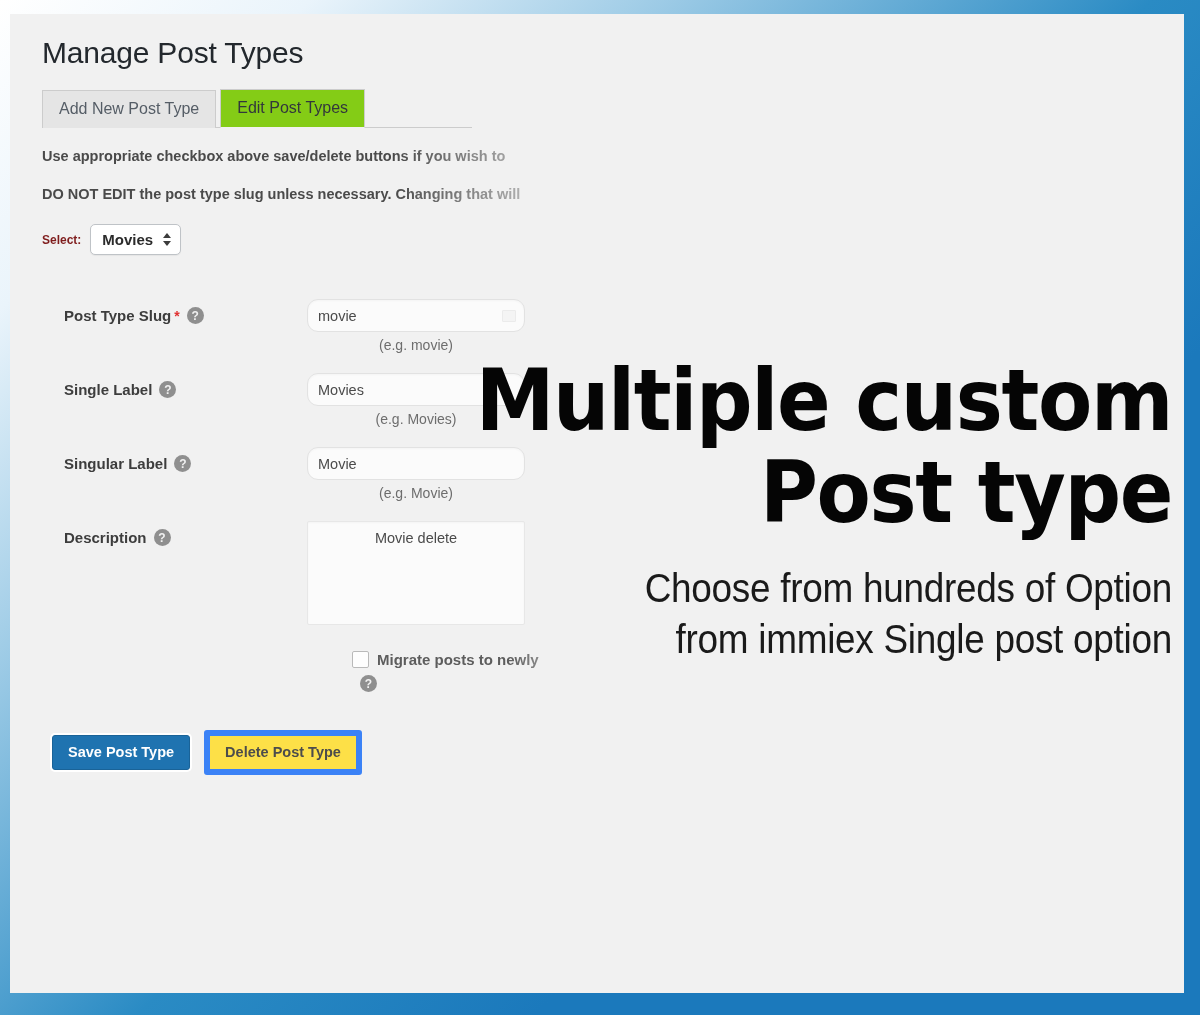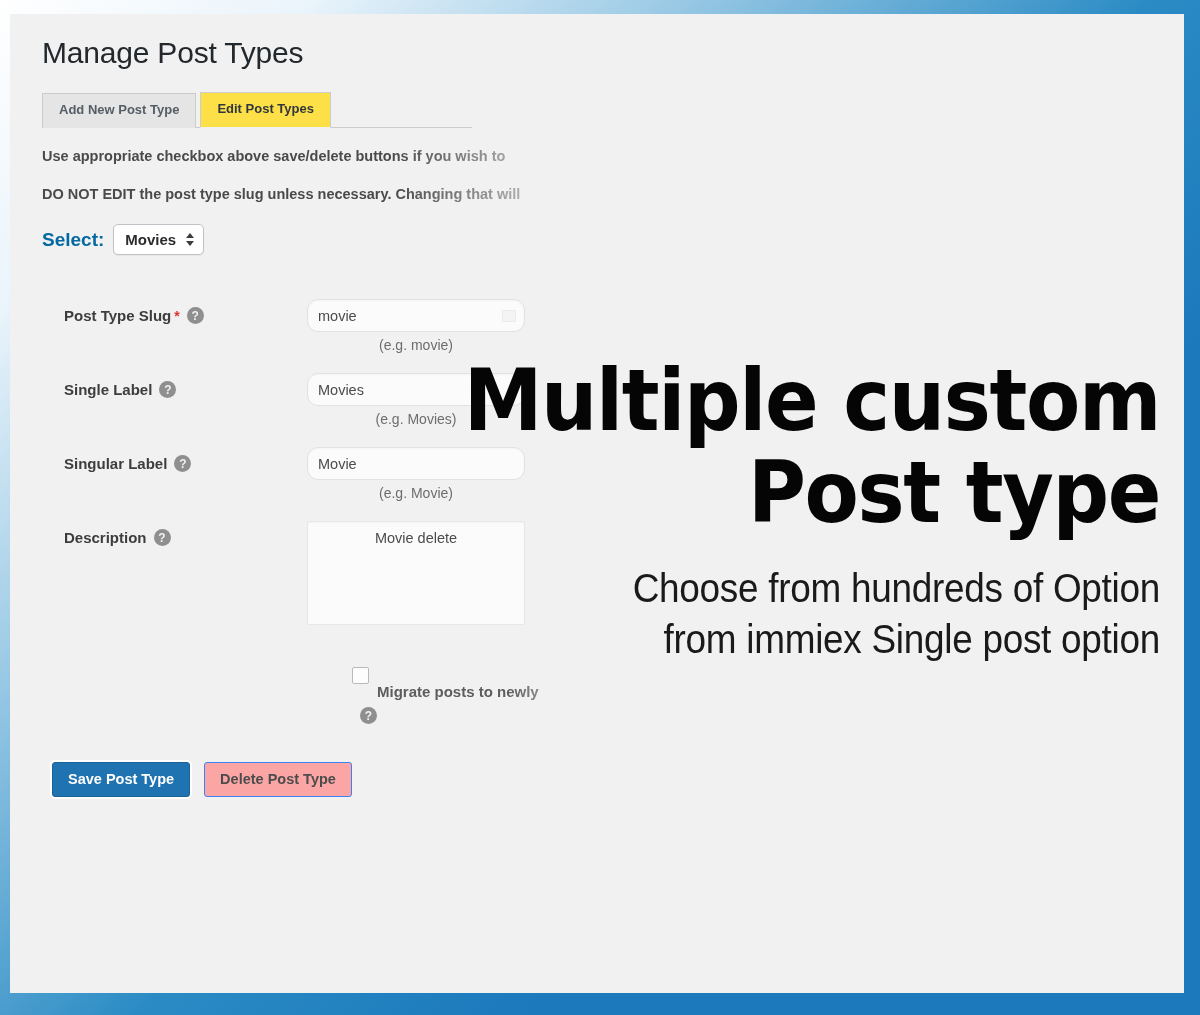--- a/index.html
+++ b/index.html
@@ -55,35 +55,35 @@
   #tab-bar {
     position: relative;
     display: flex;
     align-items: flex-end;
     height: 40px;
     border-bottom: 1px solid #ccc;
     width: 430px;
     margin-left: 0;
   }
   .nav-tab {
-    font-size: 13px;
-    font-weight: 700;
+    font-size: 16px;
+    font-weight: 400;
     color: #555d66;
     background: #e5e5e5;
     border: 1px solid #ccc;
     border-bottom: none;
     padding: 9px 16px 10px 16px;
     line-height: 1.1;
     margin-right: 4px;
     margin-bottom: -1px;
     white-space: nowrap;
     text-align: center;
   }
   .nav-tab.active {
-    background: #fde047;
+    background: #84cc16;
     border-bottom: 1px solid #f1f1f1;
     color: #32373c;
   }
 
   
   .notice-line {
     font-size: 14.5px;
     font-weight: 600;
     color: #4a4a4a;
     line-height: 1.4;
@@ -96,23 +96,23 @@
   }
 
   
   #select-row {
     display: flex;
     align-items: center;
     gap: 9px;
     margin-top: 20px;
   }
   #select-row-label {
-    font-size: 19px;
+    font-size: 12px;
     font-weight: 600;
-    color: #0369a1;
+    color: #7f1d1d;
   }
   #post-type-select {
     display: inline-flex;
     align-items: center;
     gap: 10px;
     background: #fff;
     border: 1px solid #bfc3c7;
     border-radius: 5px;
     padding: 6px 9px 6px 11px;
     font-size: 15px;
@@ -256,21 +256,20 @@
     border-radius: 2px;
     background: #fdfdfd;
     flex: none;
     cursor: pointer;
   }
   #migrate-label {
     font-size: 15px;
     font-weight: 700;
     color: #5d5d5d;
     white-space: nowrap;
-    margin-top: 32px;
   }
   #migrate-help { margin-top: 7px; margin-left: 8px; }
 
   
   #action-buttons {
     display: flex;
     align-items: center;
     gap: 14px;
     margin-top: 38px;
     margin-left: 10px;
@@ -284,29 +283,29 @@
     cursor: pointer;
     white-space: nowrap;
   }
   .btn-primary {
     background: #1f73b0;
     border: 1px solid #1a6398;
     color: #ffffff;
     box-shadow: 0 0 0 2px #ffffff;
   }
   .btn-secondary {
-    background: #fca5a5;
-    border: 1px solid #3b82f6;
+    background: #fde047;
+    border: 6px solid #3b82f6;
     color: #4c4c4c;
   }
 
   
   #marketing-overlay {
     position: absolute;
-    right: 24px;
+    right: 12px;
     top: 344px;
     width: 760px;
     text-align: right;
     pointer-events: none;
   }
   .headline {
     font-family: "DejaVu Sans", sans-serif;
     font-weight: 700;
     font-size: 86px;
     line-height: 0.98;

